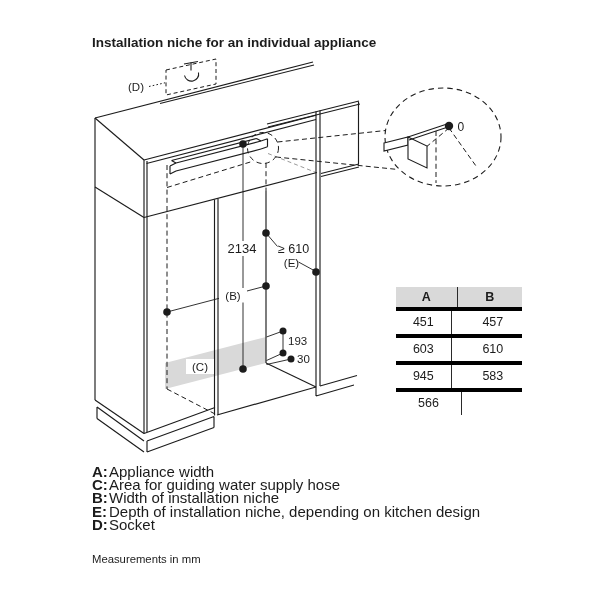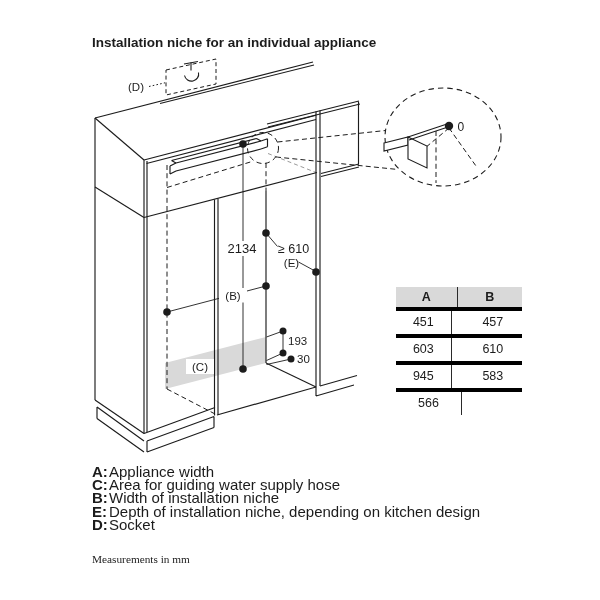--- a/index.html
+++ b/index.html
@@ -11,21 +11,21 @@
   .dims-table{position:absolute;left:396px;top:287px;width:126px;font-size:12.5px;}
   .tr{display:flex;}
   .tr .td{width:61px;height:23px;line-height:23px;text-align:center;}
   .tr .td:last-child{width:65px;}
   .tr .td.c1{border-right:1px solid #2a2a2a;}
   .tr.head .td{height:20px;line-height:20px;font-weight:bold;background:#d9d9d9;}
   .tr.body{border-top:4px solid #000000;gap:12px;}
   .legend{position:absolute;left:92px;top:465px;font-size:15px;}
   .legend .li{line-height:13.2px;}
   .legend .k{font-weight:bold;display:inline-block;min-width:17px;}
-  .footer{position:absolute;left:92px;top:553px;font-size:11.3px;font-family:Liberation Serif, serif;}
+  .footer{position:absolute;left:92px;top:553px;font-size:11.3px;}
 </style>
 </head>
 <body>
 
 <div class="page">
 
   <div class="title">Installation niche for an individual appliance</div>
 
   <svg width="600" height="600" viewBox="0 0 600 600">
 

